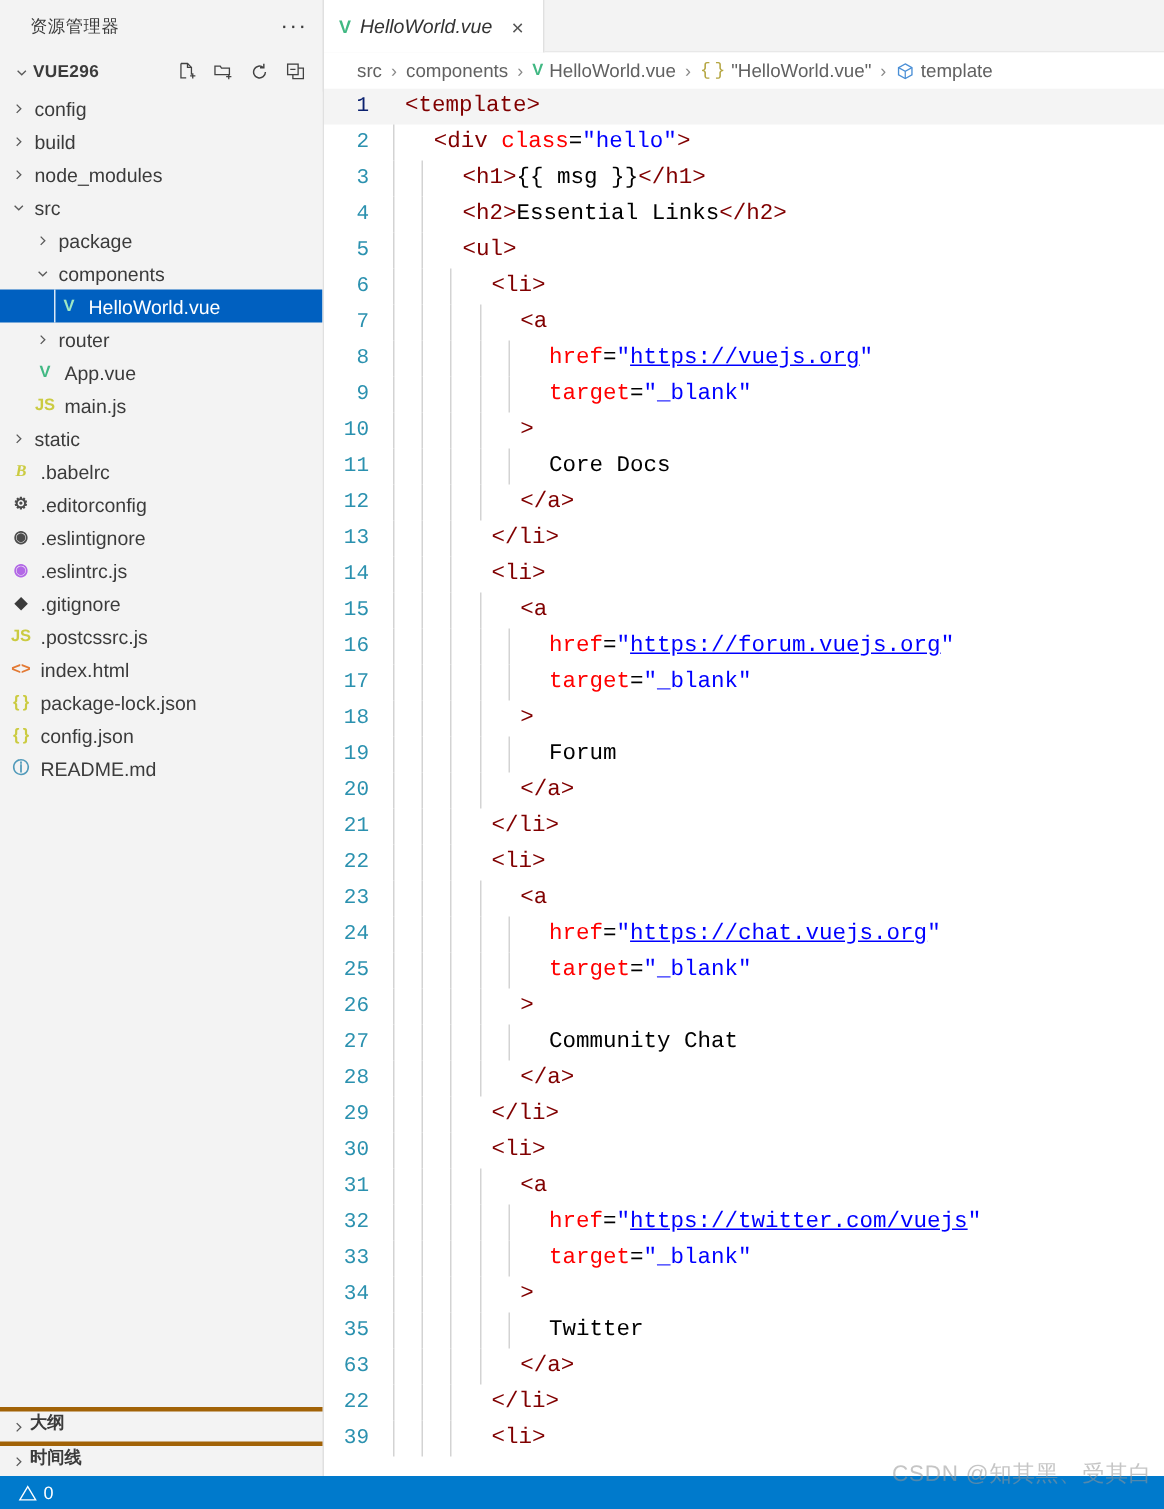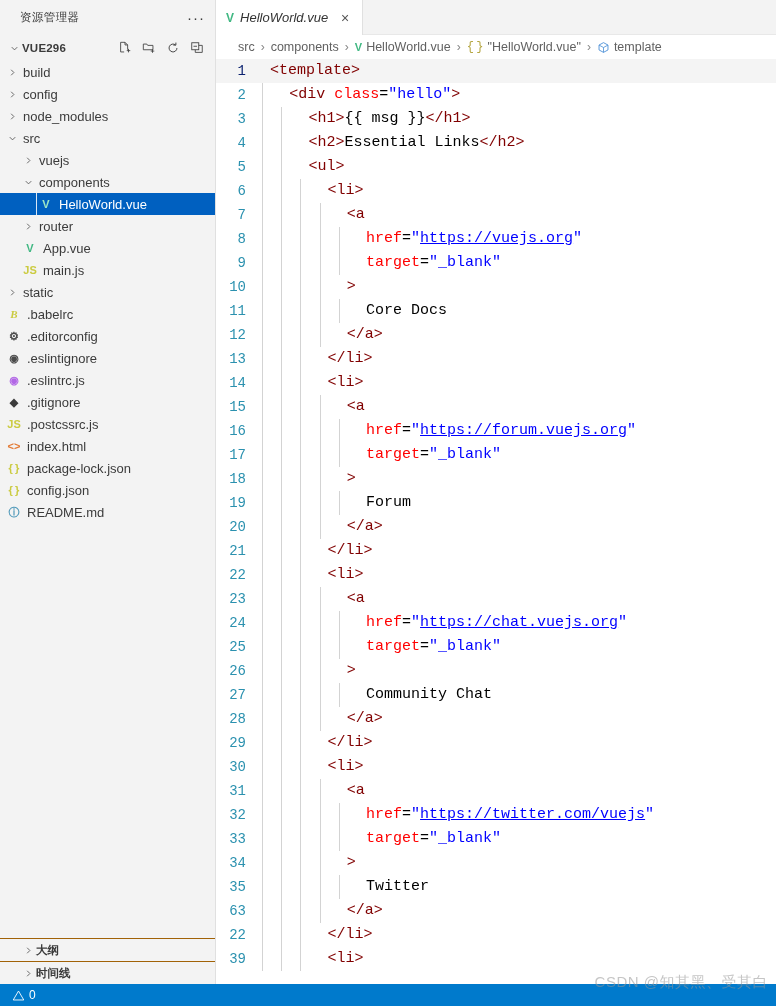--- a/index.html
+++ b/index.html
@@ -80,24 +80,24 @@
   .ic-eslintignore { color: #4b4b4b; }
   .ic-eslint { color: #b267e6; }
   .ic-git { color: #3b3b3b; }
   .ic-html { color: #e37933; }
   .ic-json { color: #cbcb41; }
   .ic-md { color: #519aba; }
   .ic-gear { color: #4b4b4b; }
 
   .sb-bottom { flex: 0 0 auto; }
   .sb-panel {
-    height: 23px; display: flex; align-items: center;
-    border-top: 1px solid #a16207;
+    height: 23px; display: flex; 
+    border-top: 3px solid #a16207;
     font-size: 11.5px; font-weight: bold; color: #3b3b3b;
-    padding-left: 20px;
+    padding-left: 4px;
   }
 
   
   #editor-area { flex: 1 1 auto; display: flex; flex-direction: column; min-width: 0; background: #ffffff; }
 
   #tabbar { height: 35px; flex: 0 0 35px; background: #f3f3f3; display: flex; border-bottom: 1px solid #e8e8e8; }
   .tab {
     height: 35px; display: flex; align-items: center; gap: 6px;
     padding: 0 8px 0 10px; background: #ffffff;
     border-right: 1px solid #e0e0e0;
@@ -228,57 +228,57 @@
       </div>
 
       <div id="file-tree">
           <div class="row">
             <span class="ind" style="width: 4px;"></span>
             <span class="arrow">
               <svg width="11" height="11" viewBox="0 0 16 16">
                 <path d="M6 4l4 4-4 4" fill="none" stroke="currentColor" stroke-width="1.3"></path>
               </svg>
             </span>
+            <span class="nm">config</span>
+          </div>
+          <div class="row">
+            <span class="ind" style="width: 4px;"></span>
+            <span class="arrow">
+              <svg width="11" height="11" viewBox="0 0 16 16">
+                <path d="M6 4l4 4-4 4" fill="none" stroke="currentColor" stroke-width="1.3"></path>
+              </svg>
+            </span>
             <span class="nm">build</span>
           </div>
           <div class="row">
             <span class="ind" style="width: 4px;"></span>
             <span class="arrow">
               <svg width="11" height="11" viewBox="0 0 16 16">
                 <path d="M6 4l4 4-4 4" fill="none" stroke="currentColor" stroke-width="1.3"></path>
               </svg>
             </span>
-            <span class="nm">config</span>
-          </div>
-          <div class="row">
-            <span class="ind" style="width: 4px;"></span>
-            <span class="arrow">
-              <svg width="11" height="11" viewBox="0 0 16 16">
-                <path d="M6 4l4 4-4 4" fill="none" stroke="currentColor" stroke-width="1.3"></path>
-              </svg>
-            </span>
             <span class="nm">node_modules</span>
           </div>
           <div class="row">
             <span class="ind" style="width: 4px;"></span>
             <span class="arrow">
               <svg width="11" height="11" viewBox="0 0 16 16">
                 <path d="M4 6l4 4 4-4" fill="none" stroke="currentColor" stroke-width="1.3"></path>
               </svg>
             </span>
             <span class="nm">src</span>
           </div>
           <div class="row">
             <span class="ind" style="width: 20px;"></span>
             <span class="arrow">
               <svg width="11" height="11" viewBox="0 0 16 16">
                 <path d="M6 4l4 4-4 4" fill="none" stroke="currentColor" stroke-width="1.3"></path>
               </svg>
             </span>
-            <span class="nm">vuejs</span>
+            <span class="nm">package</span>
           </div>
           <div class="row">
             <span class="ind" style="width: 20px;"></span>
             <span class="arrow">
               <svg width="11" height="11" viewBox="0 0 16 16">
                 <path d="M4 6l4 4 4-4" fill="none" stroke="currentColor" stroke-width="1.3"></path>
               </svg>
             </span>
             <span class="nm">components</span>
           </div>

